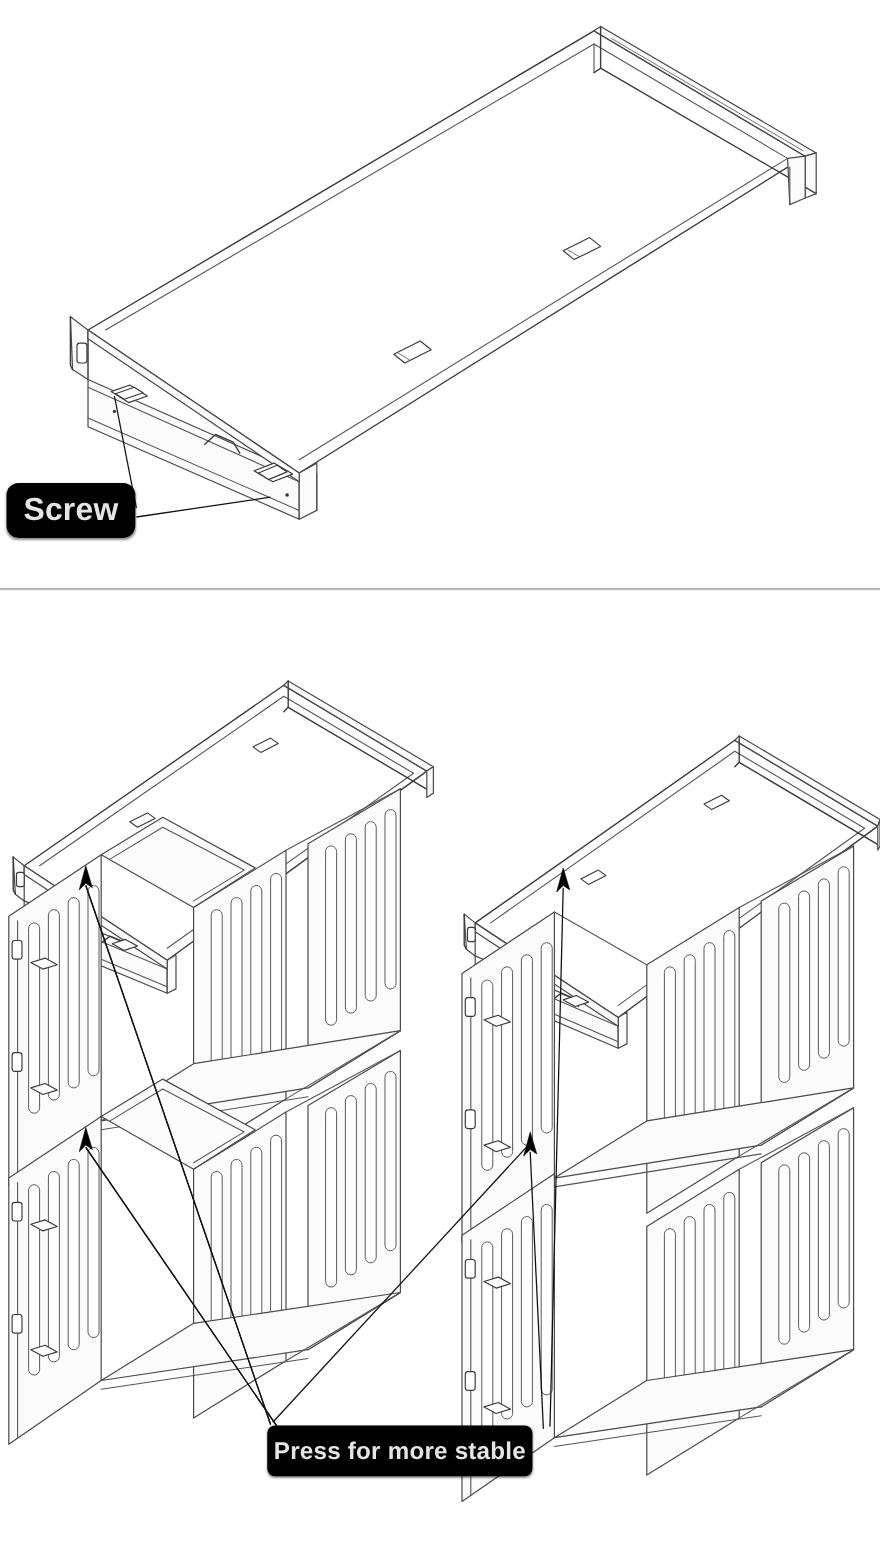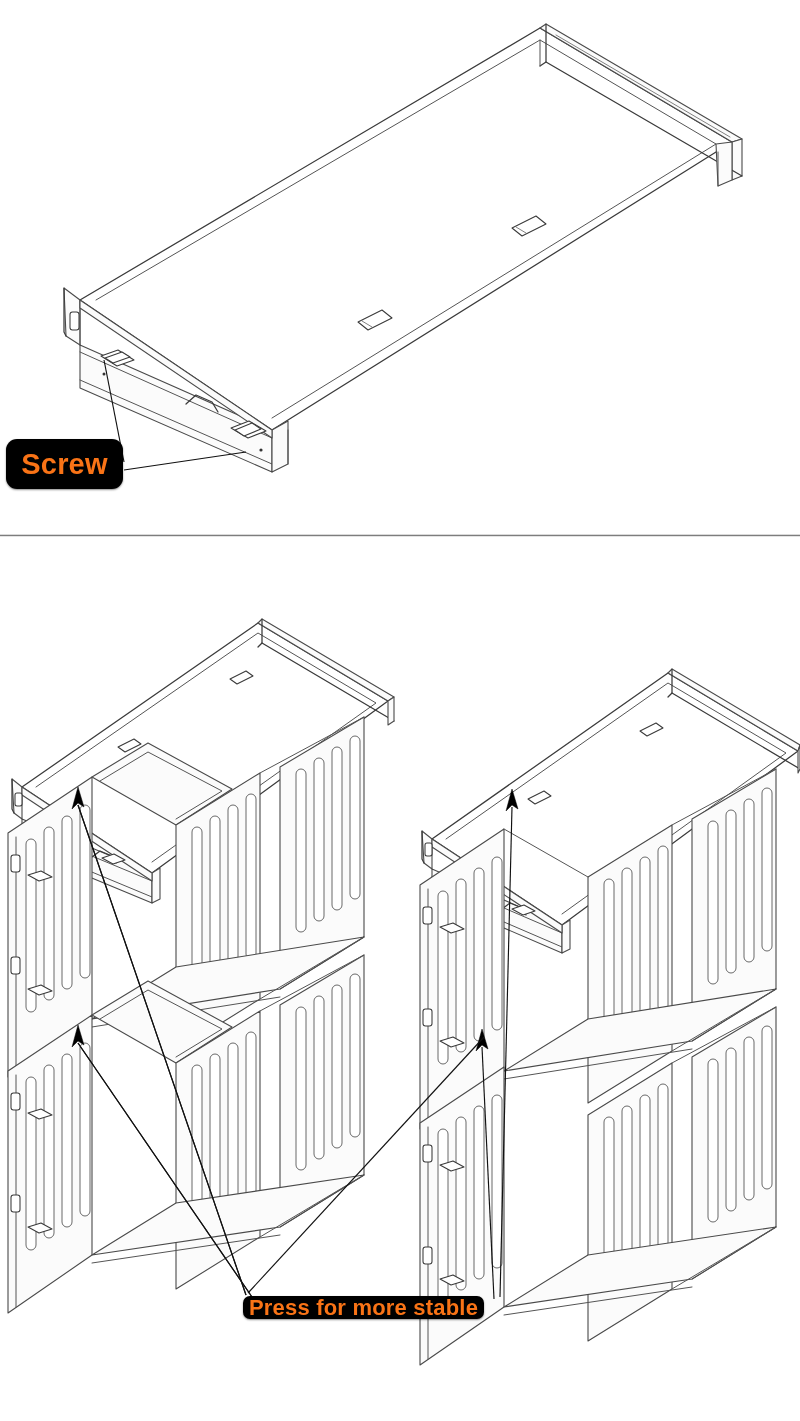--- a/index.html
+++ b/index.html
@@ -45,21 +45,21 @@
     top: 534px;
     width: 800px;
     height: 3px;
     background: linear-gradient(to bottom, #ffffff 0, #b4b4b4 1px, #7d7d7d 1.5px, #c9c9c9 2px, #ffffff 3px);
   }
 
   
   .callout {
     position: absolute;
     background: #000000;
-    color: #f97316;
+    color: #e5e5e5;
     font-weight: bold;
     display: flex;
     align-items: center;
     justify-content: center;
     border-radius: 9px;
     letter-spacing: .2px;
     white-space: nowrap;
     box-shadow: 0 1px 2px rgba(0,0,0,.45);
   }
   #callout-screw {
@@ -67,21 +67,21 @@
     top: 439px;
     width: 117px;
     height: 50px;
     font-size: 29px;
     border-radius: 11px;
   }
   #callout-press-stable {
     left: 243px;
     top: 1296px;
     width: 241px;
-    height: 23px;
+    height: 46px;
     font-size: 22px;
     border-radius: 7px;
   }
 
   
   .ln  { fill: none; stroke: #3a3a3a; stroke-width: 1.25; stroke-linejoin: round; stroke-linecap: round; }
   .ln2 { fill: none; stroke: #555; stroke-width: 1; stroke-linejoin: round; stroke-linecap: round; }
   .lnt { fill: none; stroke: #6a6a6a; stroke-width: .85; stroke-linejoin: round; stroke-linecap: round; }
   .face { fill: #ffffff; stroke: #3a3a3a; stroke-width: 1.25; stroke-linejoin: round; }
   .face2 { fill: #fbfbfb; stroke: #4a4a4a; stroke-width: 1.1; stroke-linejoin: round; }

